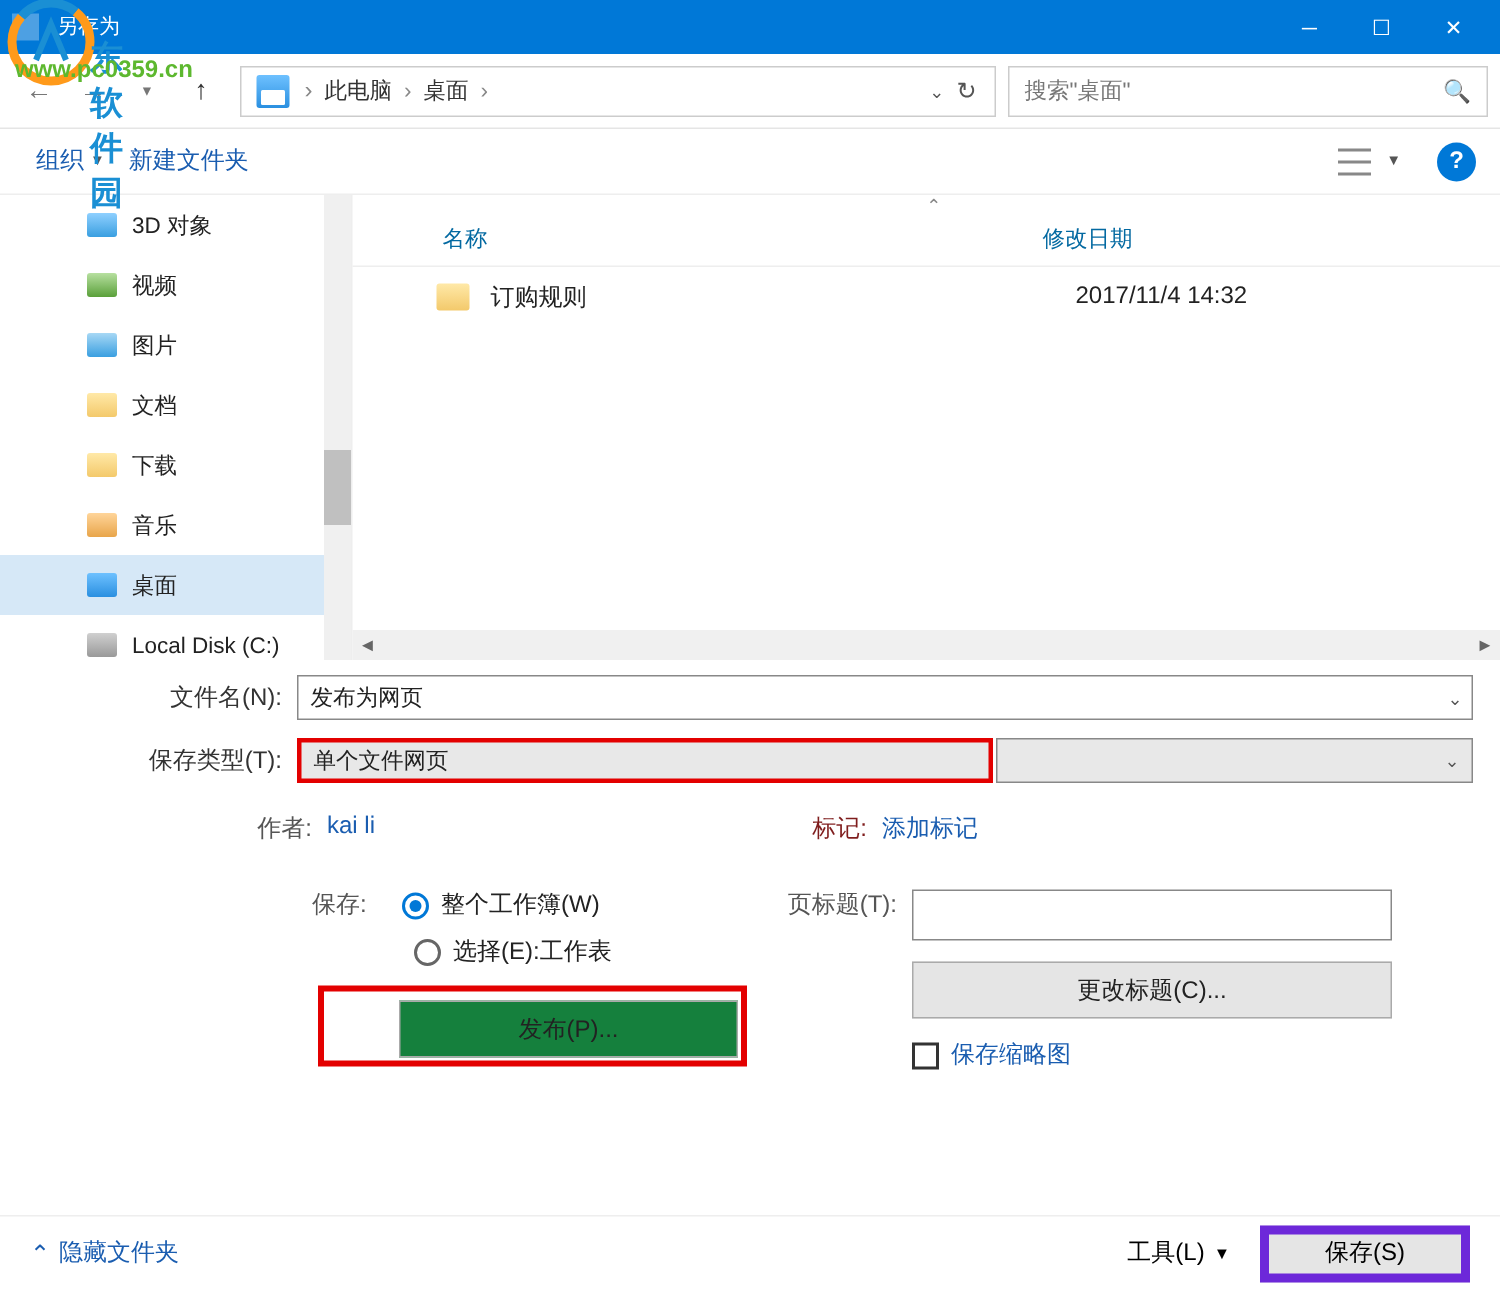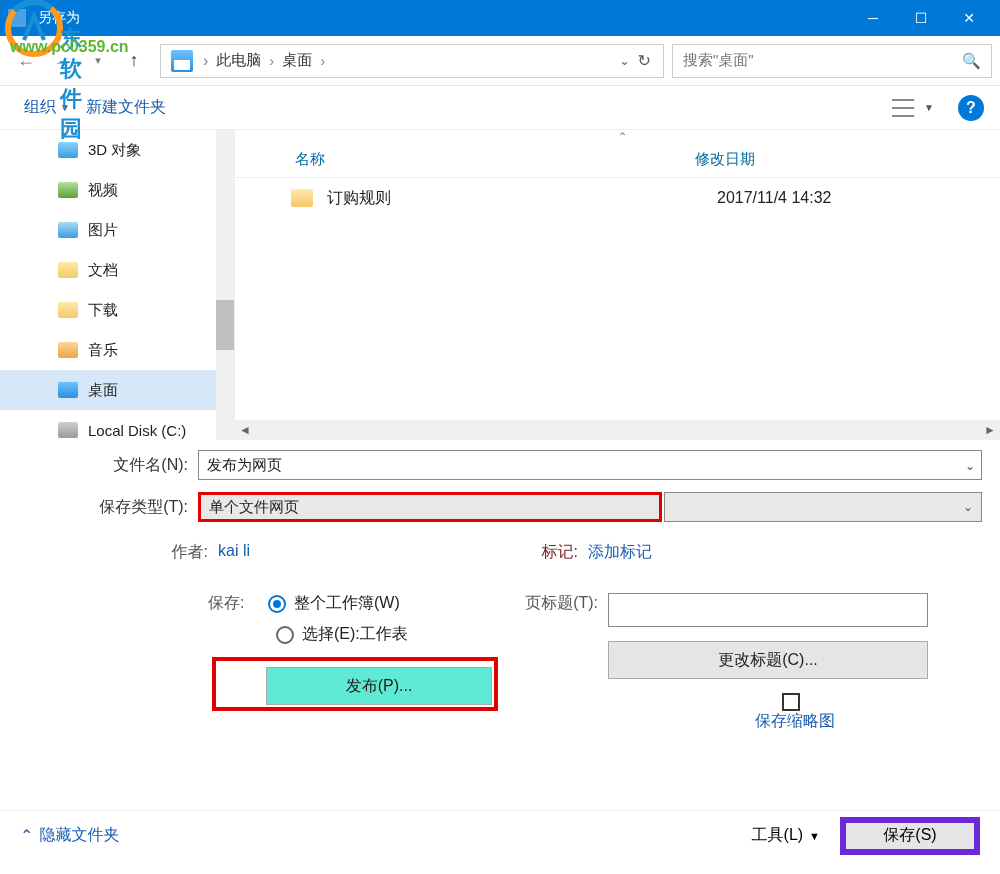--- a/index.html
+++ b/index.html
@@ -63,29 +63,29 @@
 .meta-row .mlbl { width: 200px; text-align: right; padding-right: 10px; color: #555; }
 .link { color: #1a5db0; }
 
 .save-opts { display: flex; padding: 30px 0 0 0; }
 .save-opts .left { width: 480px; padding-left: 150px; }
 .save-opts .left .opt-lbl { text-align: left; width: 60px; display: inline-block; padding-right: 8px; color: #555; }
 .radio-row { display: flex; align-items: center; font-size: 16px; margin-bottom: 10px; padding-left: 40px; }
 .radio { width: 18px; height: 18px; border: 2px solid #0078d7; border-radius: 50%; margin-right: 8px; display: flex; align-items: center; justify-content: center; }
 .radio.checked::after { content:""; width: 8px; height: 8px; background: #0078d7; border-radius: 50%; }
 .radio.unchecked { border-color: #666; }
-.publish-btn { width: 226px; height: 38px; background: #5eead4; border: 1px solid #aaa; display: flex; align-items: center; justify-content: center; font-size: 16px; margin-left: 48px; margin-top: 4px; }
+.publish-btn { width: 226px; height: 38px; background: #15803d; border: 1px solid #aaa; display: flex; align-items: center; justify-content: center; font-size: 16px; margin-left: 48px; margin-top: 4px; }
 .publish-wrap { border: 4px solid #e30000; display: inline-block; padding: 2px; margin-left: 44px; margin-top: 2px; }
 
 .save-opts .right { flex: 1; }
 .right-row { display: flex; margin-bottom: 14px; }
 .right-row .rlbl { width: 110px; text-align: right; padding-right: 10px; color: #555; font-size: 16px; }
 .titlefield { width: 320px; height: 34px; border: 1px solid #888; background: #fff; }
 .change-title-btn { width: 320px; height: 38px; background: #e5e5e5; border: 1px solid #aaa; display: flex; align-items: center; justify-content: center; font-size: 16px; margin-left: 110px; }
-.thumb-row { display: flex; align-items: center; margin: 14px 0 0 110px; font-size: 16px; flex-direction: column; }
+.thumb-row { display: flex; align-items: center; margin: 14px 0 0 110px; font-size: 16px; }
 .cbox { width: 18px; height: 18px; border: 2px solid #333; margin-right: 8px; }
 
 .bottom-bar { position: absolute; bottom: 14px; left: 0; right: 0; height: 50px; display: flex; align-items: center; padding: 0 20px; font-size: 16px; border-top: 1px solid #eee; }
 .bottom-bar .hide-link { color: #1a5db0; display: flex; align-items: center; gap: 6px; }
 .bottom-bar .spacer { flex: 1; }
 .bottom-bar .tools { display: flex; align-items: center; gap: 6px; padding-right: 20px; }
 .bottom-bar .save-btn { width: 140px; height: 38px; background: #e5e5e5; border: 6px solid #6d28d9; display: flex; align-items: center; justify-content: center; }
 
 .folder-icon { width: 20px; height: 16px; background: linear-gradient(#ffe9a8,#f3c96b); border-radius: 2px; display: inline-block; }
 .chev-expand { position: absolute; top: 0; left: 50%; color: #888; font-size: 12px; }

